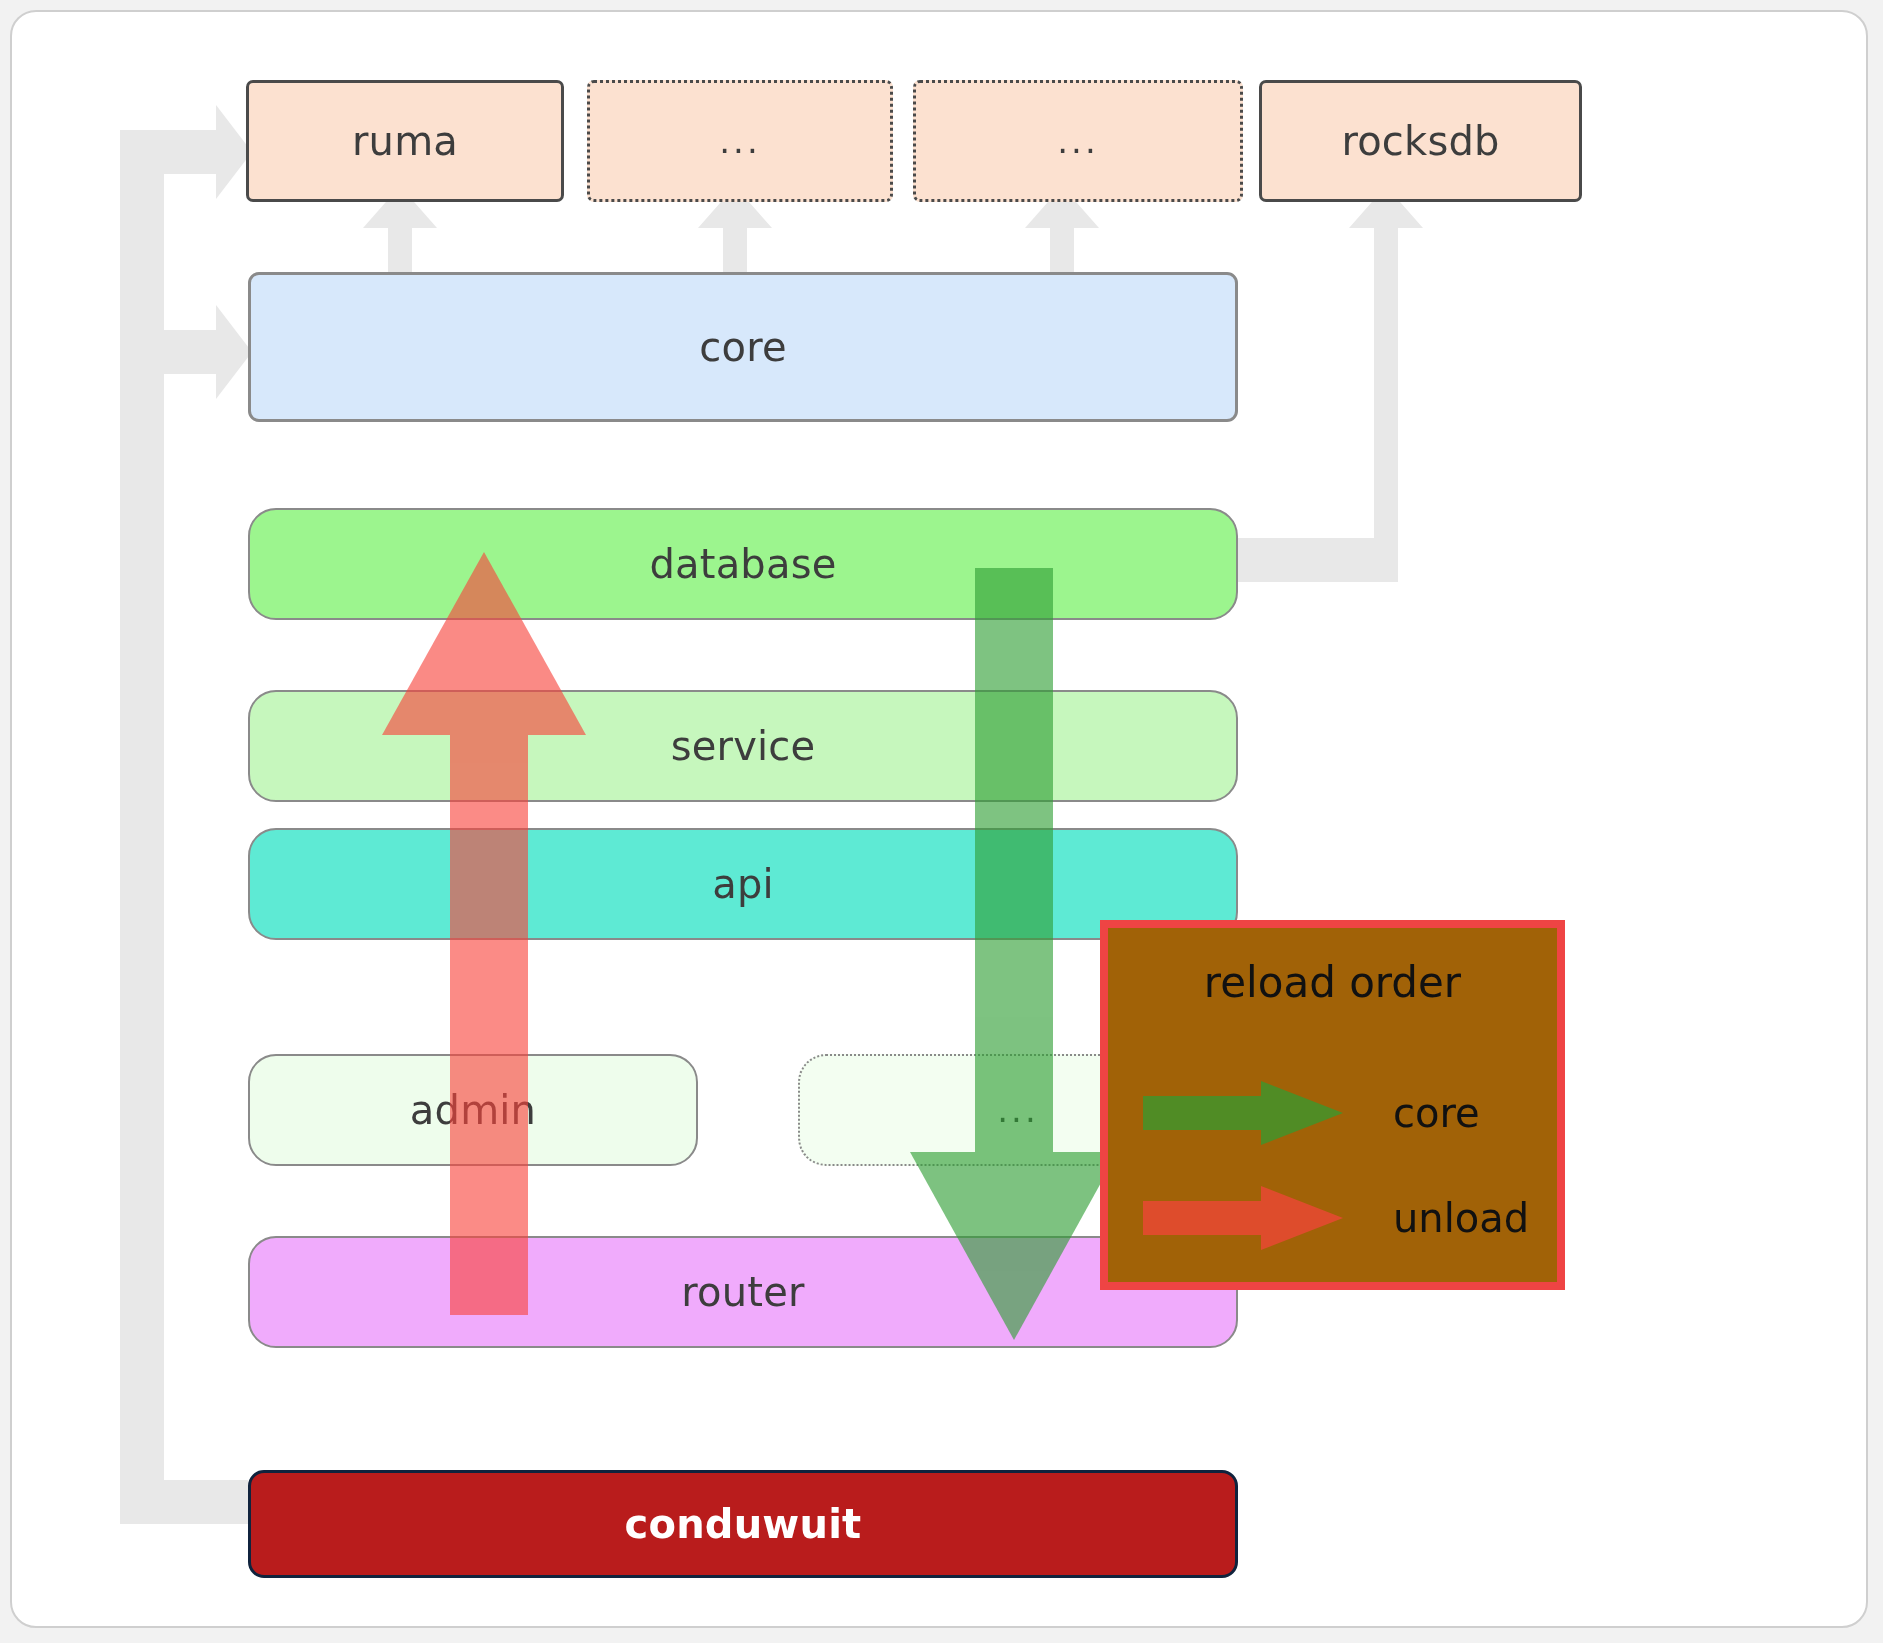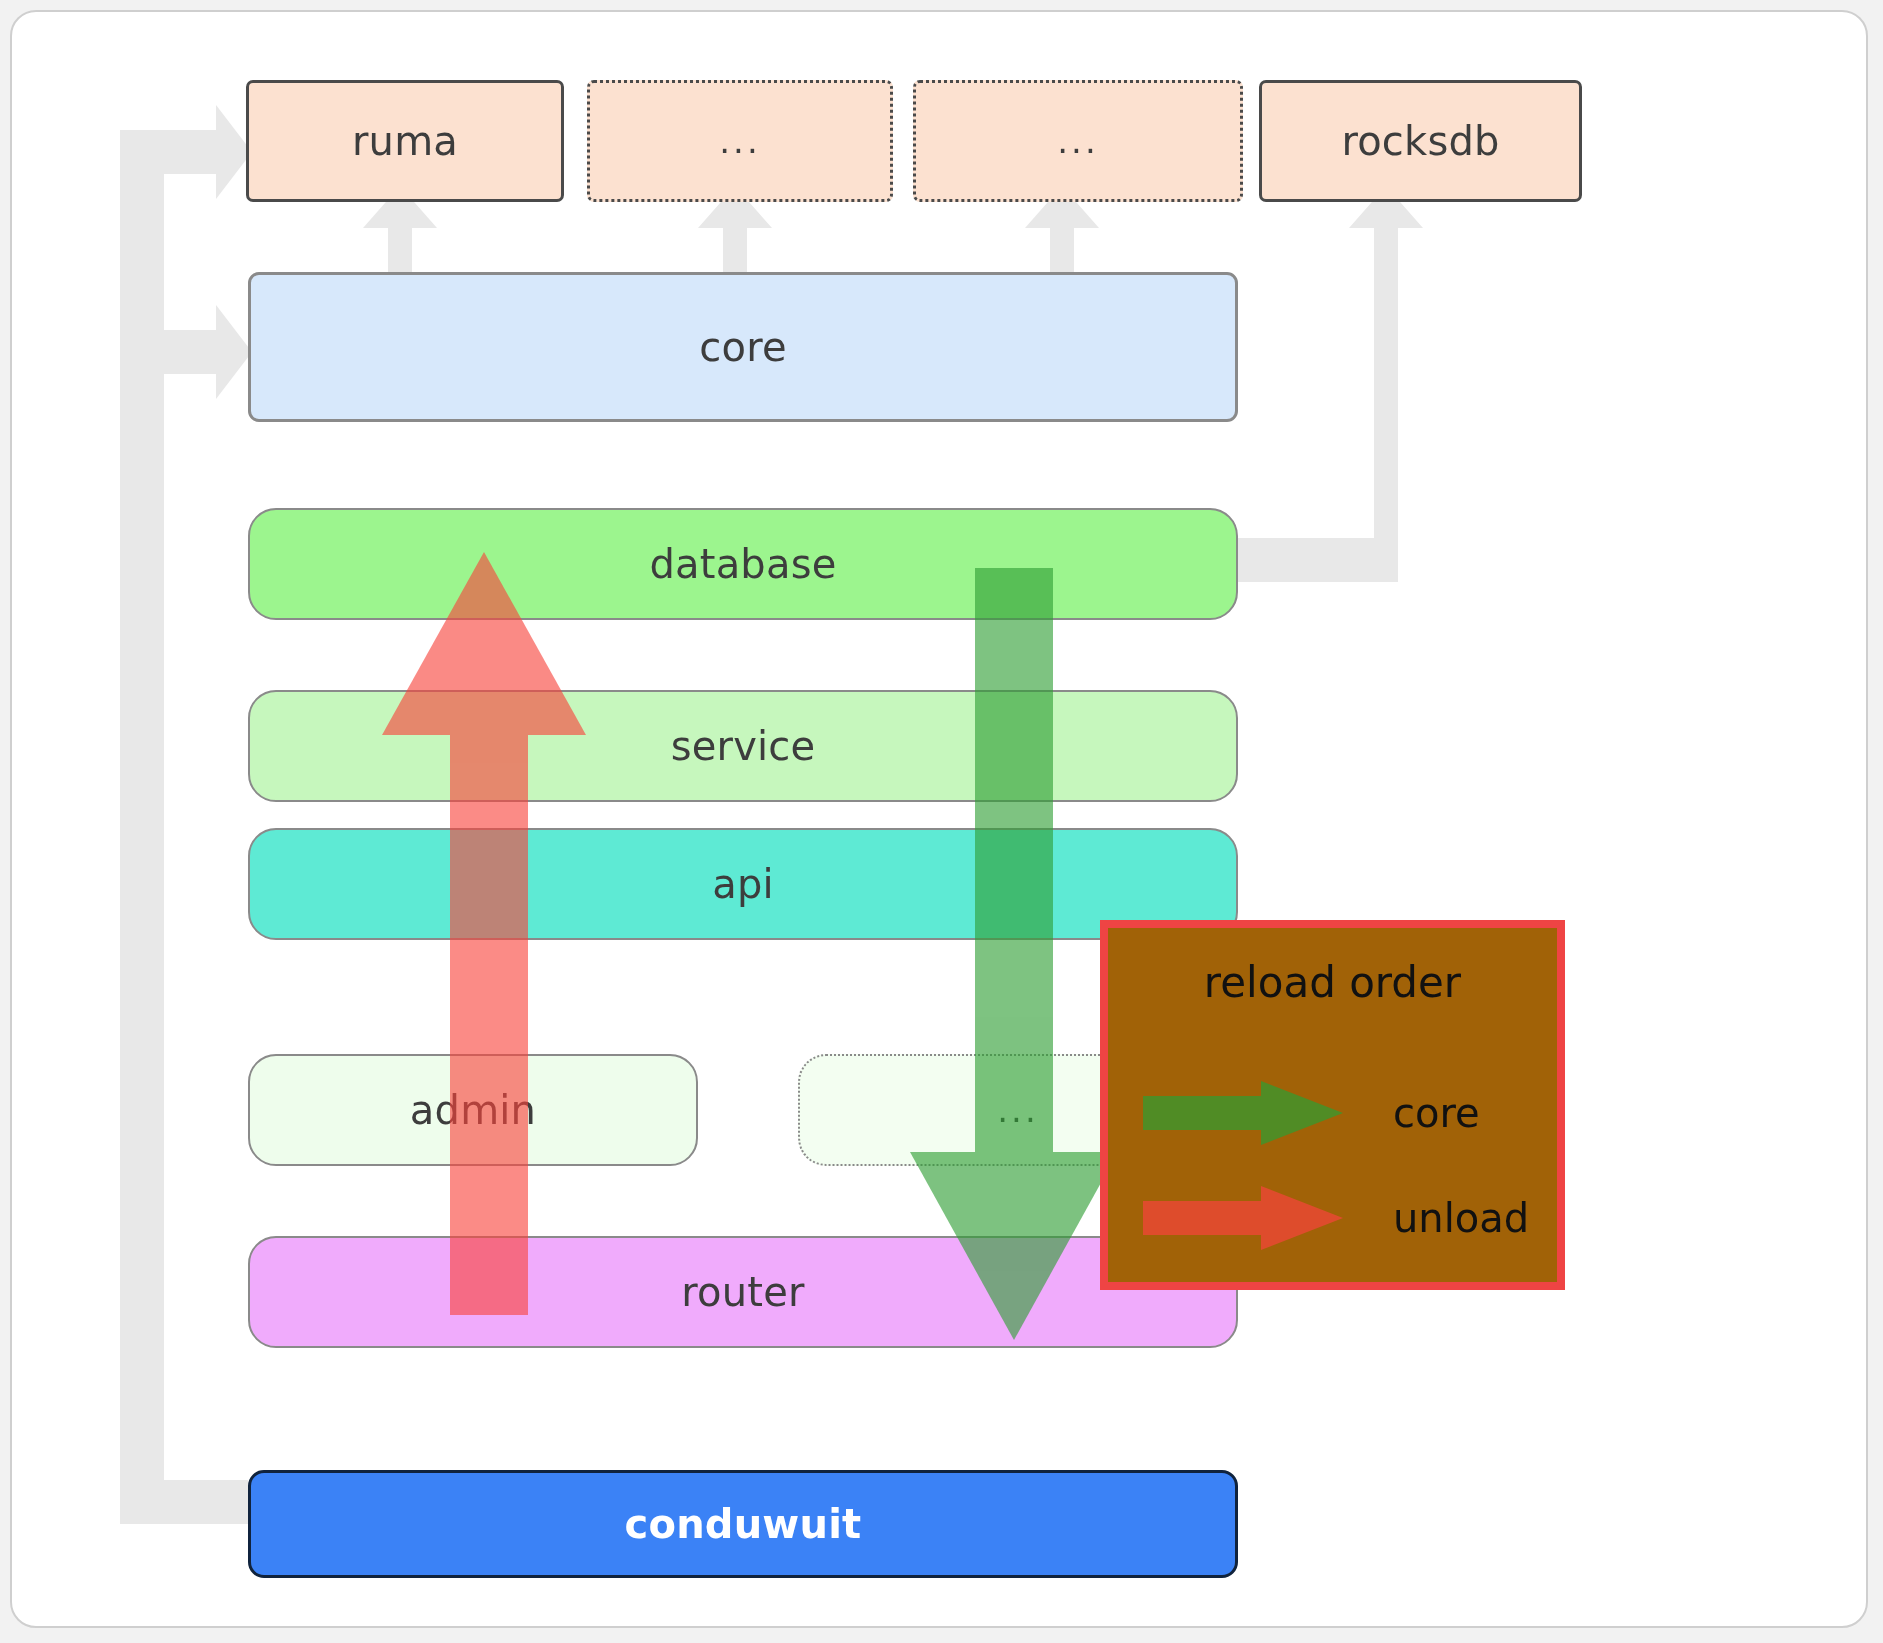--- a/index.html
+++ b/index.html
@@ -42,21 +42,21 @@
 
   
   .core{background:#d7e8fb;border:3px solid #8a8a8a;height:150px;border-radius:11px;}
 
   
   .layer{border:2px solid #8a8a8a;height:110px;border-radius:28px;}
   .layer.dotted{border:2px dotted #8a8a8a;}
 
   
   .root{
-    background:#3b82f6;border:3px solid #10233d;height:108px;border-radius:16px;
+    background:#b91c1c;border:3px solid #10233d;height:108px;border-radius:16px;
     color:#ffffff;font-weight:bold;font-size:40px;
   }
   .root .lbl{color:#fff;}
 
   
   #wires{position:absolute;left:0;top:0;width:1883px;height:1643px;z-index:3;}
 
   
   #bigarrows{position:absolute;left:0;top:0;width:1883px;height:1643px;z-index:8;pointer-events:none;}
 

